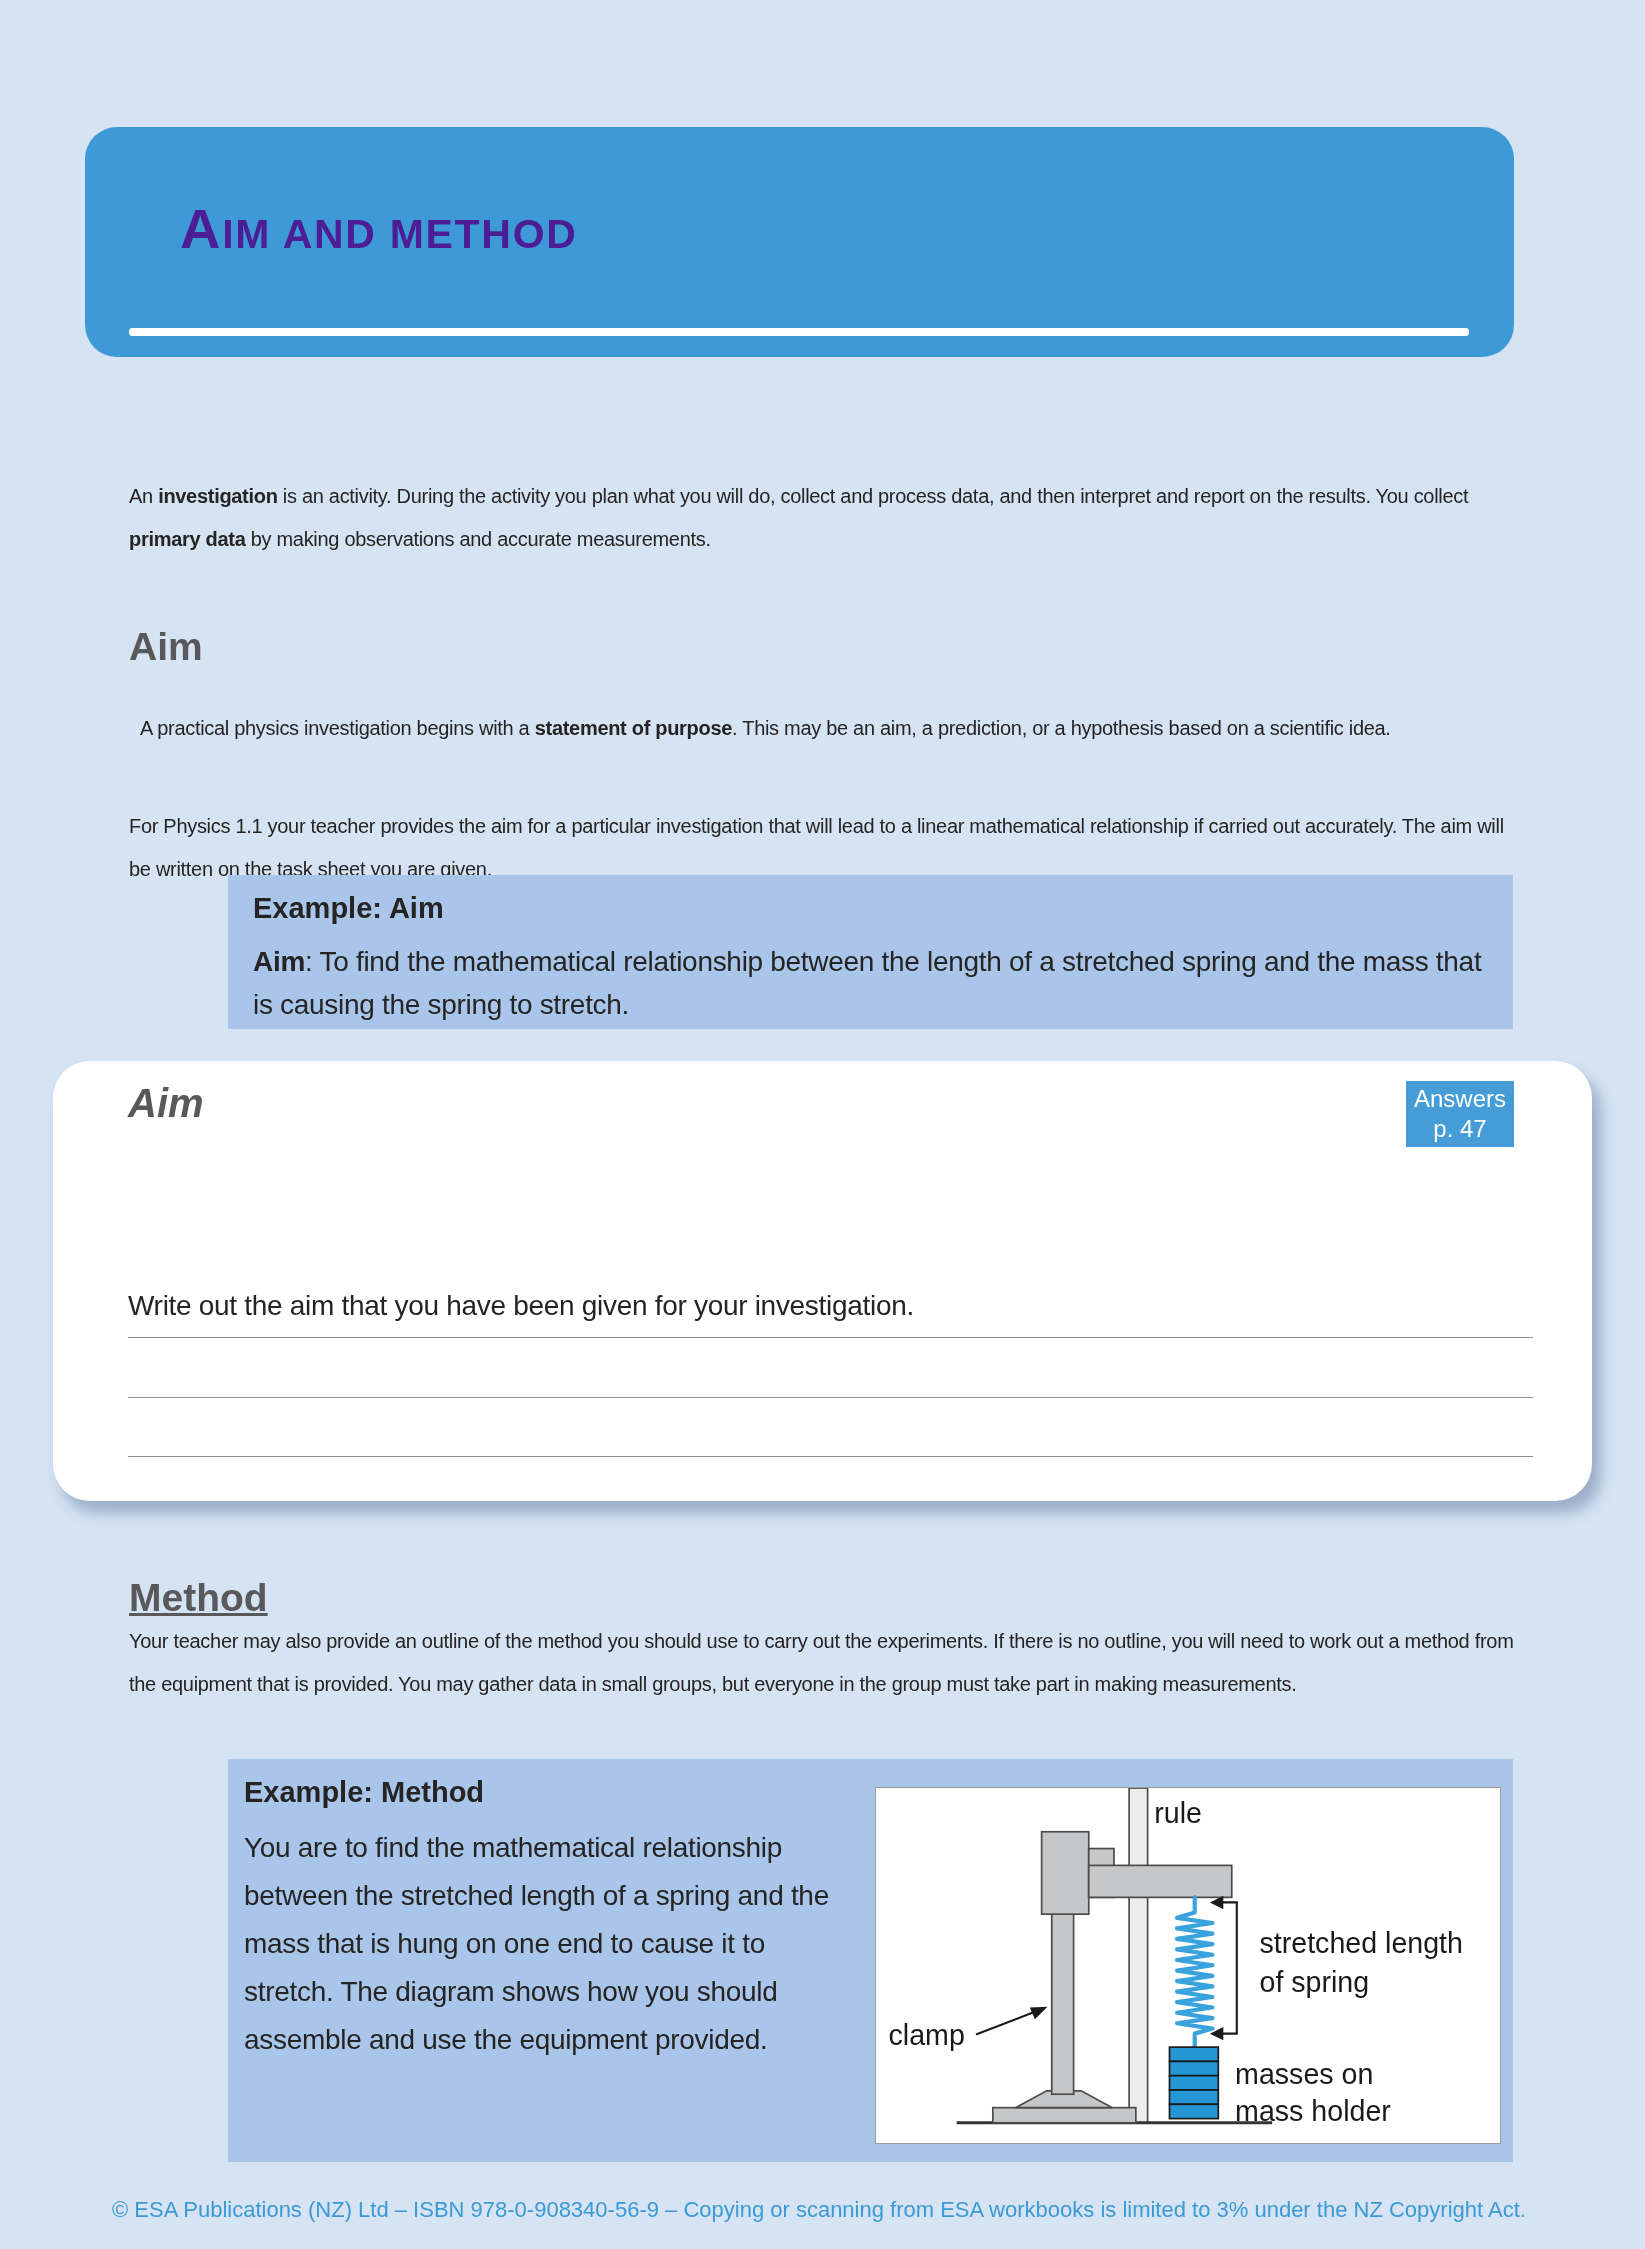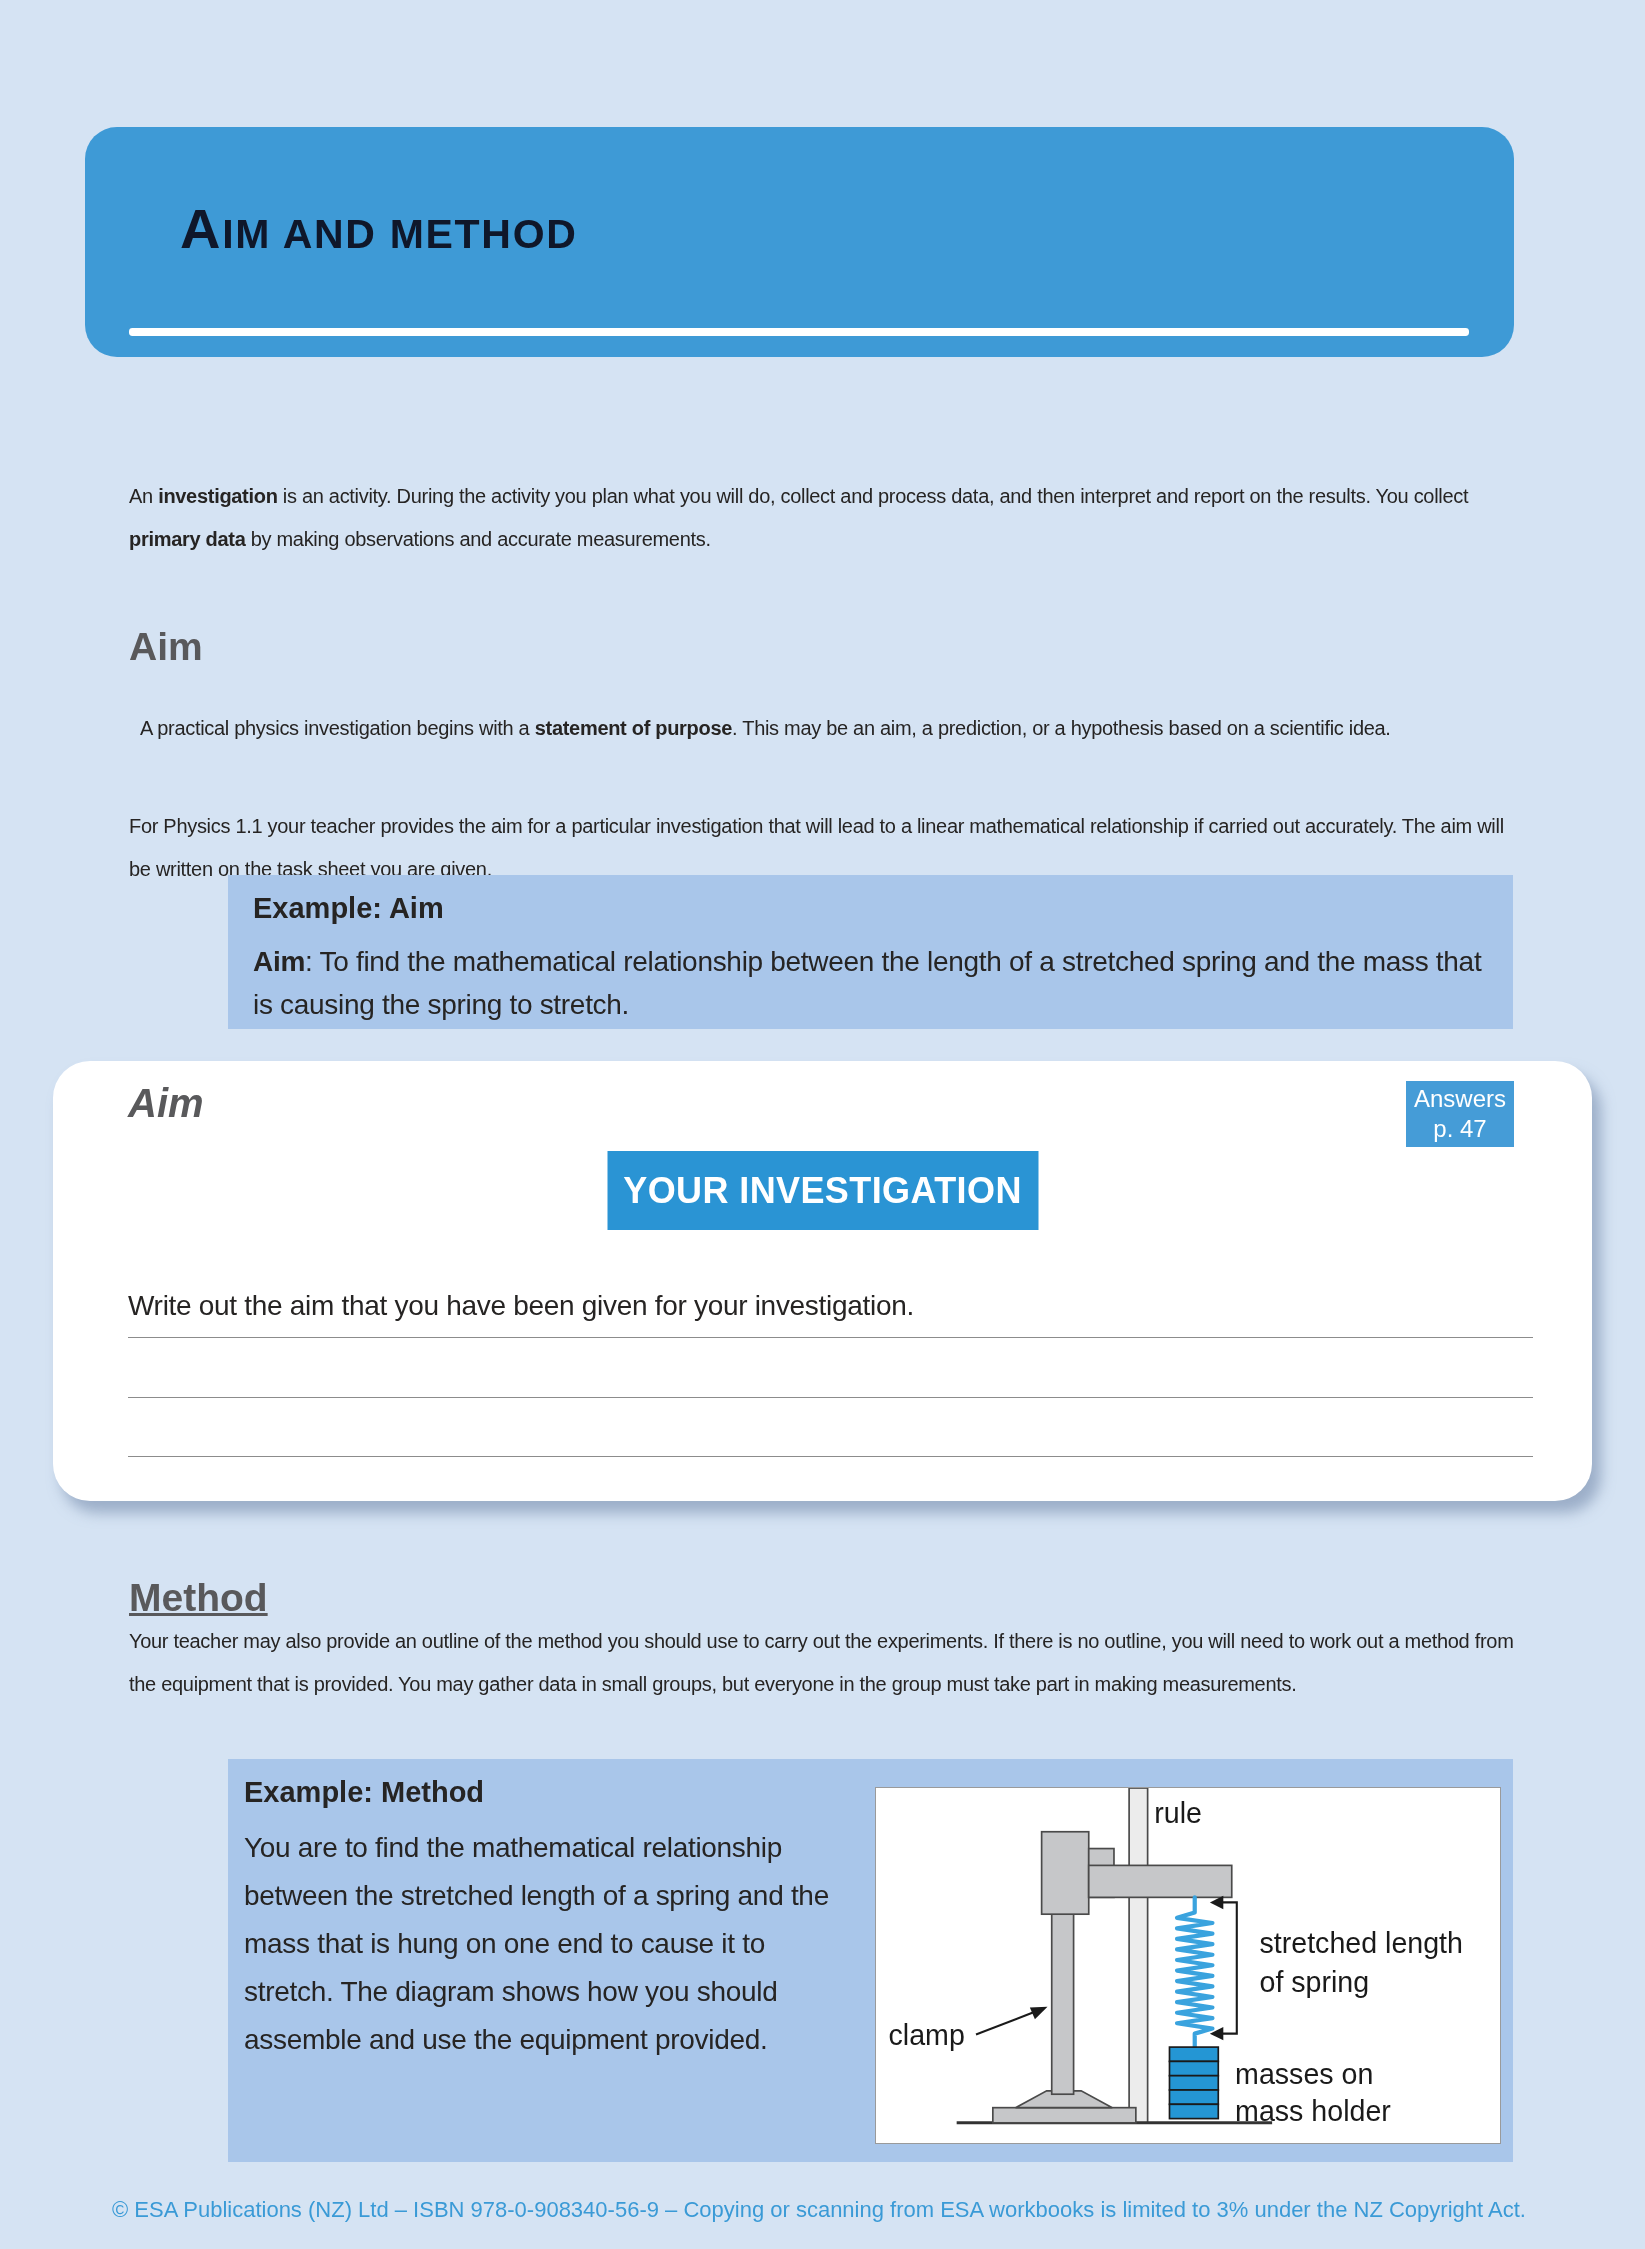--- a/index.html
+++ b/index.html
@@ -13,21 +13,21 @@
   }
   .abs{position:absolute;}
 
   
   .header-box{
     left:85px;top:127px;width:1429px;height:230px;
     background:#3e9ad6;border-radius:32px;
   }
   .header-title{
     position:absolute;left:95px;top:74px;
-    color:#0f172a;font-weight:bold;letter-spacing:1.7px;
+    color:#4c1d95;font-weight:bold;letter-spacing:1.7px;
     line-height:1;white-space:nowrap;
   }
   .header-title .lead{font-size:56px;}
   .header-title .rest{font-size:41px;}
   .header-rule{
     position:absolute;left:44px;top:201px;width:1340px;height:7.6px;
     background:#ffffff;border-radius:3.4px;
   }
   .copy-block{
     position:absolute;left:930px;top:22px;width:495px;
@@ -124,21 +124,20 @@
   <p class="ex-title">Example: Aim</p>
   <p class="ex-body"><b>Aim</b><span>: To find the mathematical relationship between the length of a stretched spring and the mass that is causing the spring to stretch.</span></p>
 </div>
 
 <div class="abs card">
   <div class="card-h">Aim</div>
   <div class="answers-badge">
     <span>Answers</span>
     <span>p. 47</span>
   </div>
-  <div class="banner">YOUR INVESTIGATION</div>
   <p class="prompt">Write out the aim that you have been given for your investigation.</p>
   <div class="write-line wl1"></div>
   <div class="write-line wl2"></div>
   <div class="write-line wl3"></div>
 </div>
 
 <div class="abs h2 method-h">Method</div>
 <p class="abs bodytext method-p">Your teacher may also provide an outline of the method you should use to carry out the experiments. If there is no outline, you will need to work out a method from the equipment that is provided. You may gather data in small groups, but everyone in the group must take part in making measurements.</p>
 
 <div class="abs example-box ex-method">

